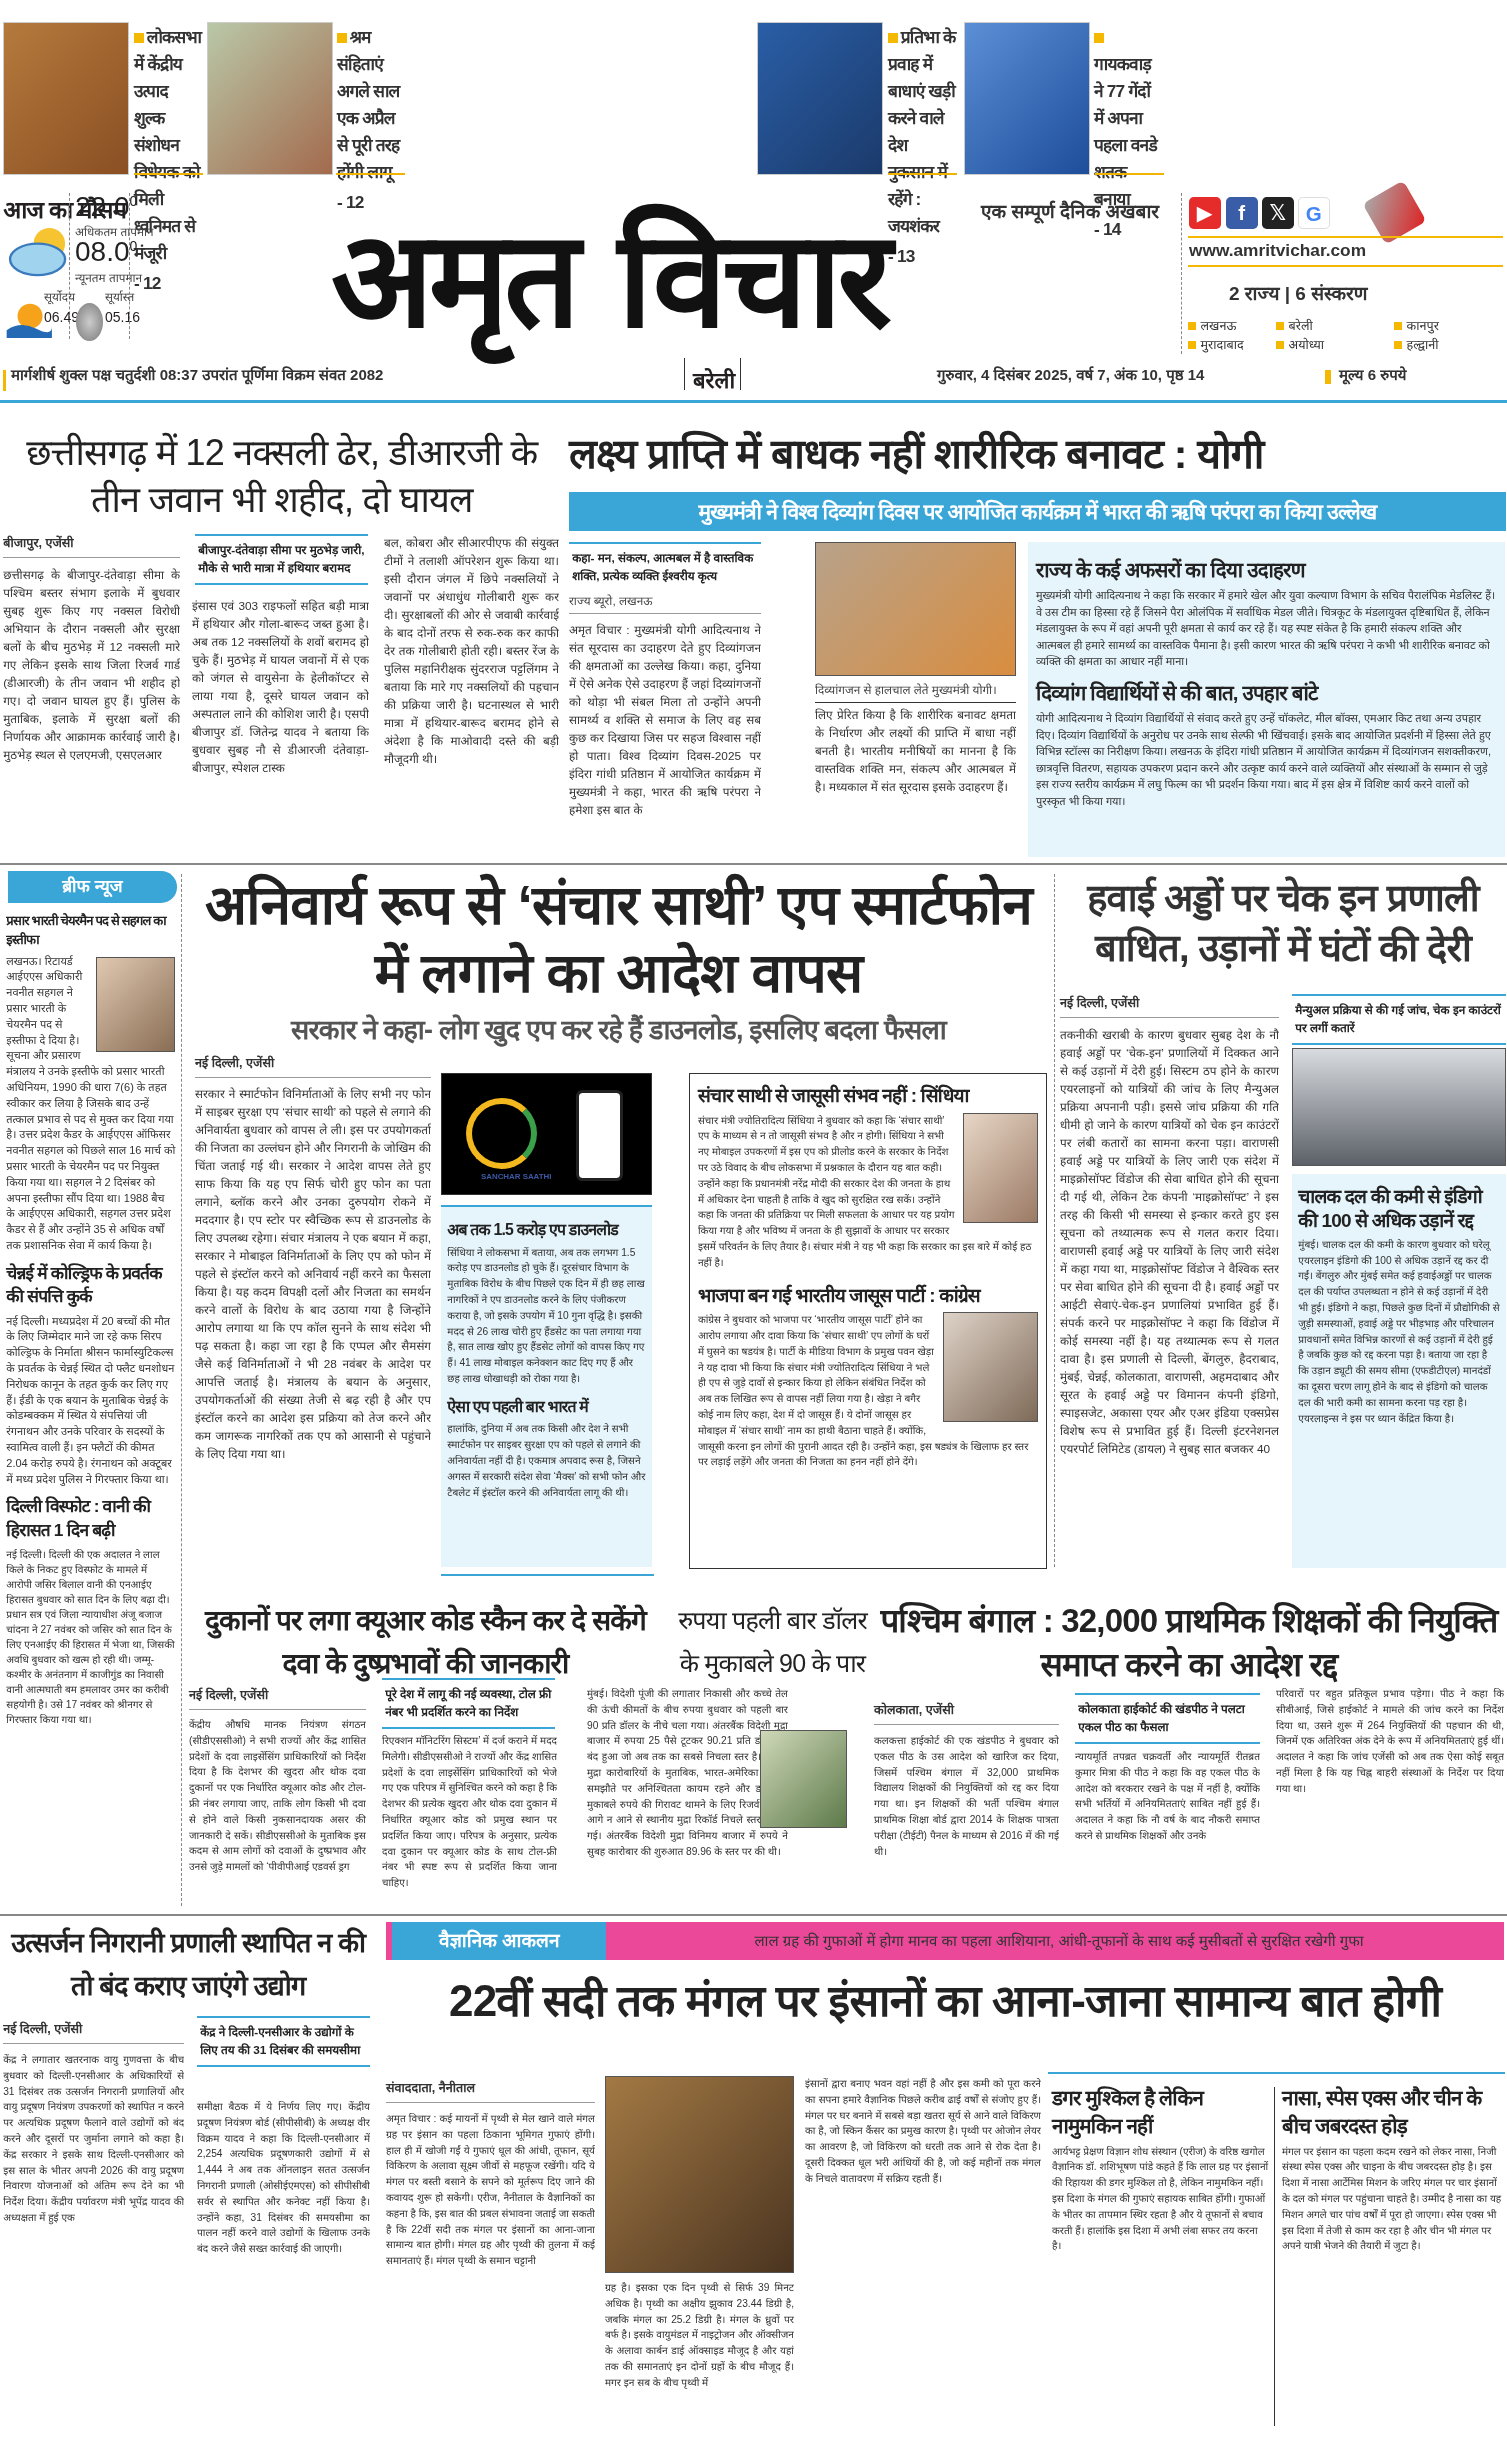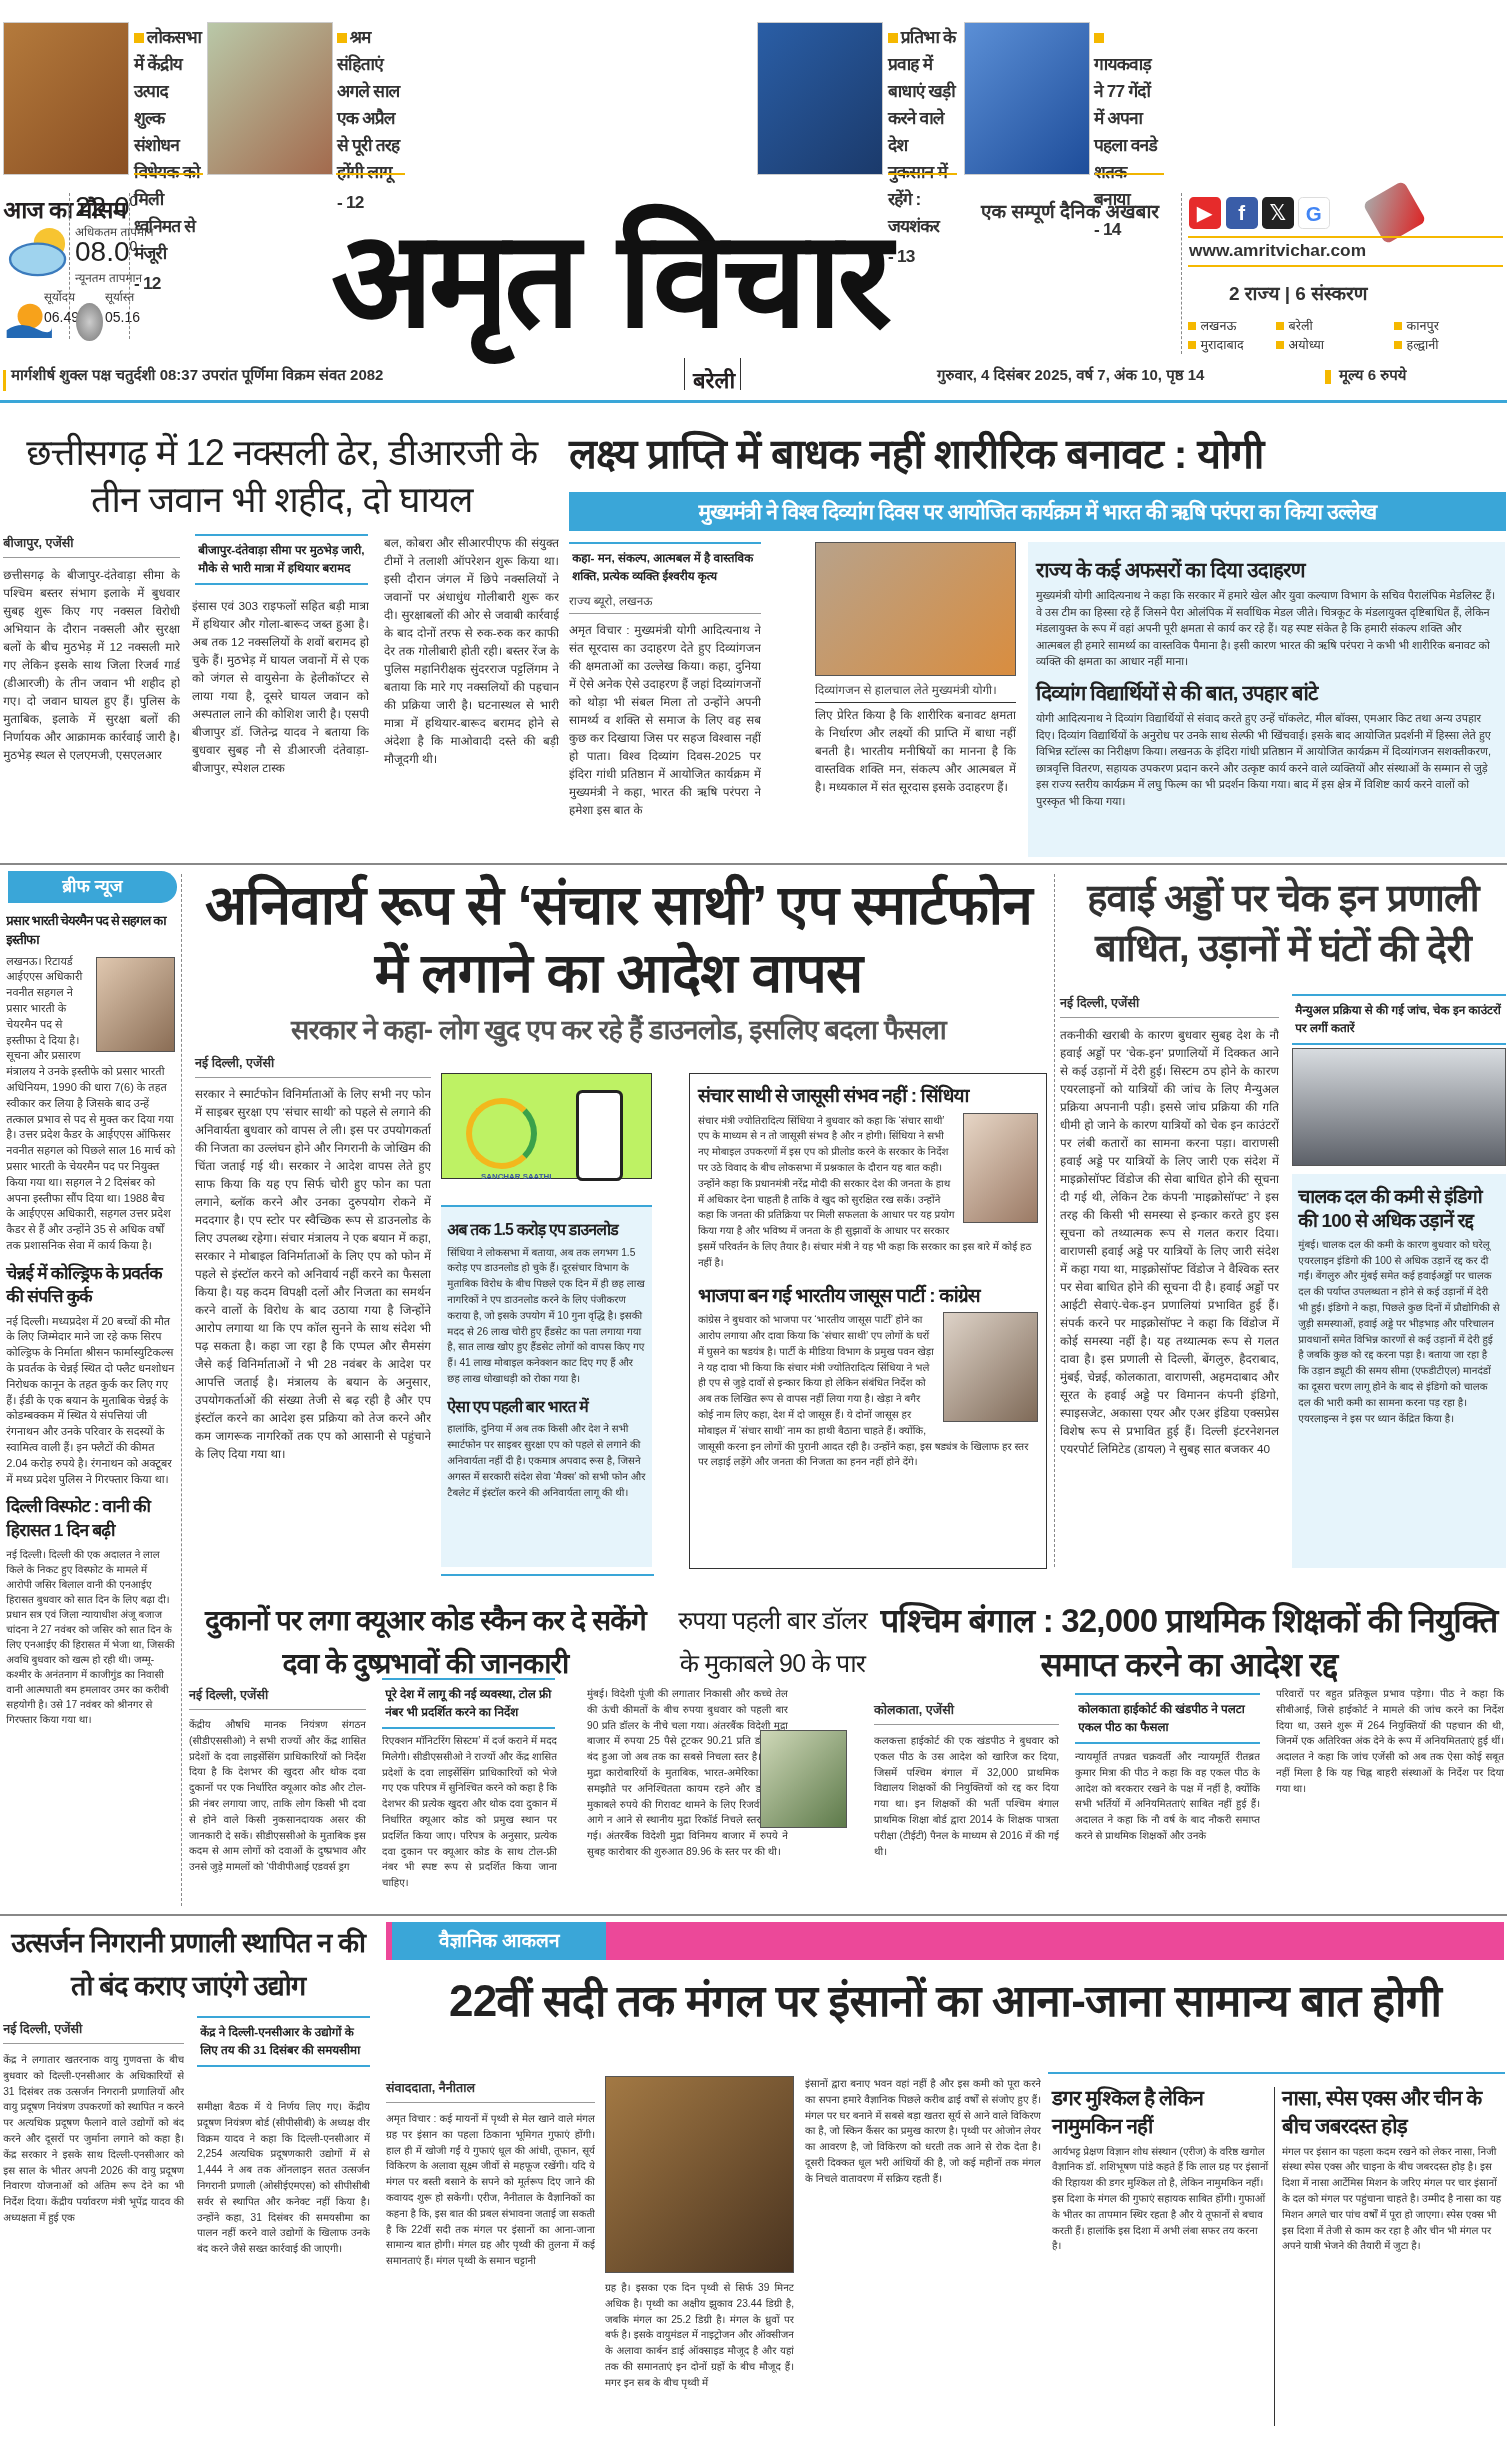--- a/index.html
+++ b/index.html
@@ -145,21 +145,21 @@
   <div style="font-size:11px;line-height:15.8px;color:#333">नई दिल्ली। मध्यप्रदेश में 20 बच्चों की मौत के लिए जिम्मेदार माने जा रहे कफ सिरप कोल्ड्रिफ के निर्माता श्रीसन फार्मास्युटिकल्स के प्रवर्तक के चेन्नई स्थित दो फ्लैट धनशोधन निरोधक कानून के तहत कुर्क कर लिए गए हैं। ईडी के एक बयान के मुताबिक चेन्नई के कोडम्बक्कम में स्थित ये संपत्तियां जी रंगनाथन और उनके परिवार के सदस्यों के स्वामित्व वाली हैं। इन फ्लैटों की कीमत 2.04 करोड़ रुपये है। रंगनाथन को अक्टूबर में मध्य प्रदेश पुलिस ने गिरफ्तार किया था।</div>
   <div class="subhl" style="font-size:17.3px;line-height:23.6px;margin-top:7.9px">दिल्ली विस्फोट : वानी की हिरासत 1 दिन बढ़ी</div>
   <div style="font-size:10.2px;line-height:15px;color:#333">नई दिल्ली। दिल्ली की एक अदालत ने लाल किले के निकट हुए विस्फोट के मामले में आरोपी जसिर बिलाल वानी की एनआईए हिरासत बुधवार को सात दिन के लिए बढ़ा दी। प्रधान सत्र एवं जिला न्यायाधीश अंजू बजाज चांदना ने 27 नवंबर को जसिर को सात दिन के लिए एनआईए की हिरासत में भेजा था, जिसकी अवधि बुधवार को खत्म हो रही थी। जम्मू-कश्मीर के अनंतनाग में काजीगुंड का निवासी वानी आत्मघाती बम हमलावर उमर का करीबी सहयोगी है। उसे 17 नवंबर को श्रीनगर से गिरफ्तार किया गया था।</div>
 </div>
 <div class="vdash" style="left:181px;top:874px;height:1032px;border-left-width:0.8px"></div>
 
 <div class="hl" style="left:189px;top:871px;width:859px;font-size:55px;line-height:68px;text-align:center">अनिवार्य रूप से ‘संचार साथी’ एप स्मार्टफोन में लगाने का आदेश वापस</div>
 <div class="hl" style="left:189px;top:1010px;width:859px;font-size:27px;color:#555;text-align:center">सरकार ने कहा- लोग खुद एप कर रहे हैं डाउनलोड, इसलिए बदला फैसला</div>
 <div class="byline" style="left:195px;top:1054px;width:236px">नई दिल्ली, एजेंसी</div>
 <div class="body" style="left:195px;top:1085px;width:236px;height:473px">सरकार ने स्मार्टफोन विनिर्माताओं के लिए सभी नए फोन में साइबर सुरक्षा एप ‘संचार साथी’ को पहले से लगाने की अनिवार्यता बुधवार को वापस ले ली। इस पर उपयोगकर्ता की निजता का उल्लंघन होने और निगरानी के जोखिम की चिंता जताई गई थी। सरकार ने आदेश वापस लेते हुए साफ किया कि यह एप सिर्फ चोरी हुए फोन का पता लगाने, ब्लॉक करने और उनका दुरुपयोग रोकने में मददगार है। एप स्टोर पर स्वैच्छिक रूप से डाउनलोड के लिए उपलब्ध रहेगा। संचार मंत्रालय ने एक बयान में कहा, सरकार ने मोबाइल विनिर्माताओं के लिए एप को फोन में पहले से इंस्टॉल करने को अनिवार्य नहीं करने का फैसला किया है। यह कदम विपक्षी दलों और निजता का समर्थन करने वालों के विरोध के बाद उठाया गया है जिन्होंने आरोप लगाया था कि एप कॉल सुनने के साथ संदेश भी पढ़ सकता है। कहा जा रहा है कि एप्पल और सैमसंग जैसे कई विनिर्माताओं ने भी 28 नवंबर के आदेश पर आपत्ति जताई है। मंत्रालय के बयान के अनुसार, उपयोगकर्ताओं की संख्या तेजी से बढ़ रही है और एप इंस्टॉल करने का आदेश इस प्रक्रिया को तेज करने और कम जागरूक नागरिकों तक एप को आसानी से पहुंचाने के लिए दिया गया था।</div>
-<div class="abs" style="left:441px;top:1073px;width:211px;height:106px;border:0.8px solid #333;background:#bef264">
+<div class="abs" style="left:441px;top:1073px;width:211px;height:122px;border:0.8px solid #333;background:#000000">
   <div style="position:absolute;left:23.6px;top:23.6px;width:71px;height:71px;border-radius:50%;border:6.3px solid #f2b81d;border-right-color:#3aa14a"></div>
   <div style="position:absolute;left:39px;top:98px;font-size:7.9px;color:#3b59a4;font-weight:bold">SANCHAR SAATHI</div>
   <div style="position:absolute;left:134px;top:15.8px;width:47px;height:91px;border-radius:6.3px;background:#222;border:3.2px solid #222;box-shadow:inset 0 0 0 31.5px #fff"></div>
 </div>
 <div class="bluebox" style="left:441px;top:1205px;width:211px;height:362px;border-top:2.4px solid #3aa6d8;padding:11px 6.3px">
   <div class="subhl" style="font-size:15.8px">अब तक 1.5 करोड़ एप डाउनलोड</div>
   <div style="font-size:10.2px;line-height:15.8px;color:#333;margin-bottom:7.9px">सिंधिया ने लोकसभा में बताया, अब तक लगभग 1.5 करोड़ एप डाउनलोड हो चुके हैं। दूरसंचार विभाग के मुताबिक विरोध के बीच पिछले एक दिन में ही छह लाख नागरिकों ने एप डाउनलोड करने के लिए पंजीकरण कराया है, जो इसके उपयोग में 10 गुना वृद्धि है। इसकी मदद से 26 लाख चोरी हुए हैंडसेट का पता लगाया गया है, सात लाख खोए हुए हैंडसेट लोगों को वापस किए गए हैं। 41 लाख मोबाइल कनेक्शन काट दिए गए हैं और छह लाख धोखाधड़ी को रोका गया है।</div>
   <div class="subhl" style="font-size:15.8px">ऐसा एप पहली बार भारत में</div>
   <div style="font-size:10.2px;line-height:15.8px;color:#333">हालांकि, दुनिया में अब तक किसी और देश ने सभी स्मार्टफोन पर साइबर सुरक्षा एप को पहले से लगाने की अनिवार्यता नहीं दी है। एकमात्र अपवाद रूस है, जिसने अगस्त में सरकारी संदेश सेवा ‘मैक्स’ को सभी फोन और टैबलेट में इंस्टॉल करने की अनिवार्यता लागू की थी।</div>
 </div>
@@ -203,20 +203,21 @@
 <div class="abs" style="left:0;top:1914px;width:1508px;height:2.4px;background:#888"></div>
 
 <div class="hl" style="left:3.2px;top:1922px;width:370px;font-size:27px;line-height:43px;text-align:center">उत्सर्जन निगरानी प्रणाली स्थापित न की तो बंद कराए जाएंगे उद्योग</div>
 <div class="byline" style="left:3.2px;top:2020px;width:181px">नई दिल्ली, एजेंसी</div>
 <div class="body" style="left:3.2px;top:2052px;width:181px;height:378px;font-size:10.2px;line-height:15.8px">केंद्र ने लगातार खतरनाक वायु गुणवत्ता के बीच बुधवार को दिल्ली-एनसीआर के अधिकारियों से 31 दिसंबर तक उत्सर्जन निगरानी प्रणालियों और वायु प्रदूषण नियंत्रण उपकरणों को स्थापित न करने पर अत्यधिक प्रदूषण फैलाने वाले उद्योगों को बंद करने और दूसरों पर जुर्माना लगाने को कहा है। केंद्र सरकार ने इसके साथ दिल्ली-एनसीआर को इस साल के भीतर अपनी 2026 की वायु प्रदूषण निवारण योजनाओं को अंतिम रूप देने का भी निर्देश दिया। केंद्रीय पर्यावरण मंत्री भूपेंद्र यादव की अध्यक्षता में हुई एक</div>
 <div class="hl-box" style="left:197px;top:2016px;width:173px">केंद्र ने दिल्ली-एनसीआर के उद्योगों के लिए तय की 31 दिसंबर की समयसीमा</div>
 <div class="body" style="left:197px;top:2099px;width:173px;height:331px;font-size:10.2px;line-height:15.8px">समीक्षा बैठक में ये निर्णय लिए गए। केंद्रीय प्रदूषण नियंत्रण बोर्ड (सीपीसीबी) के अध्यक्ष वीर विक्रम यादव ने कहा कि दिल्ली-एनसीआर में 2,254 अत्यधिक प्रदूषणकारी उद्योगों में से 1,444 ने अब तक ऑनलाइन सतत उत्सर्जन निगरानी प्रणाली (ओसीईएमएस) को सीपीसीबी सर्वर से स्थापित और कनेक्ट नहीं किया है। उन्होंने कहा, 31 दिसंबर की समयसीमा का पालन नहीं करने वाले उद्योगों के खिलाफ उनके बंद करने जैसे सख्त कार्रवाई की जाएगी।</div>
 
 <div class="abs" style="left:386px;top:1922px;width:1118px;height:38px;background:#ec4899">
   <div style="position:absolute;left:6.3px;top:0;width:214px;height:38px;background:#3aa6d8;color:#fff;font-weight:bold;font-size:19px;text-align:center;line-height:38px">वैज्ञानिक आकलन</div>
+  <div style="position:absolute;left:236px;top:0;right:7.9px;font-size:15px;line-height:38px;color:#333;text-align:center">लाल ग्रह की गुफाओं में होगा मानव का पहला आशियाना, आंधी-तूफानों के साथ कई मुसीबतों से सुरक्षित रखेगी गुफा</div>
 </div>
 <div class="hl" style="left:386px;top:1969px;width:1118px;font-size:44px;line-height:63px;text-align:center">22वीं सदी तक मंगल पर इंसानों का आना-जाना सामान्य बात होगी</div>
 <div class="byline" style="left:386px;top:2079px;width:209px">संवाददाता, नैनीताल</div>
 <div class="body" style="left:386px;top:2111px;width:209px;height:319px;font-size:10.2px;line-height:15.8px">अमृत विचार : कई मायनों में पृथ्वी से मेल खाने वाले मंगल ग्रह पर इंसान का पहला ठिकाना भूमिगत गुफाएं होंगी। हाल ही में खोजी गईं ये गुफाएं धूल की आंधी, तूफान, सूर्य विकिरण के अलावा सूक्ष्म जीवों से महफूज रखेंगी। यदि ये मंगल पर बस्ती बसाने के सपने को मूर्तरूप दिए जाने की कवायद शुरू हो सकेगी। एरीज, नैनीताल के वैज्ञानिकों का कहना है कि, इस बात की प्रबल संभावना जताई जा सकती है कि 22वीं सदी तक मंगल पर इंसानों का आना-जाना सामान्य बात होगी। मंगल ग्रह और पृथ्वी की तुलना में कई समानताएं हैं। मंगल पृथ्वी के समान चट्टानी</div>
 <div class="photo" style="left:605px;top:2076px;width:189px;height:197px;background:linear-gradient(135deg,#a37944,#4a3420)"></div>
 <div class="body" style="left:605px;top:2280px;width:189px;height:150px;font-size:10.2px;line-height:15.8px">ग्रह है। इसका एक दिन पृथ्वी से सिर्फ 39 मिनट अधिक है। पृथ्वी का अक्षीय झुकाव 23.44 डिग्री है, जबकि मंगल का 25.2 डिग्री है। मंगल के ध्रुवों पर बर्फ है। इसके वायुमंडल में नाइट्रोजन और ऑक्सीजन के अलावा कार्बन डाई ऑक्साइड मौजूद है और यहां तक की समानताएं इन दोनों ग्रहों के बीच मौजूद हैं। मगर इन सब के बीच पृथ्वी में</div>
 <div class="body" style="left:805px;top:2076px;width:236px;height:354px;font-size:10.2px;line-height:15.8px">इंसानों द्वारा बनाए भवन वहां नहीं है और इस कमी को पूरा करने का सपना हमारे वैज्ञानिक पिछले करीब ढाई वर्षों से संजोए हुए हैं। मंगल पर घर बनाने में सबसे बड़ा खतरा सूर्य से आने वाले विकिरण का है, जो स्किन कैंसर का प्रमुख कारण है। पृथ्वी पर ओजोन लेयर का आवरण है, जो विकिरण को धरती तक आने से रोक देता है। दूसरी दिक्कत धूल भरी आंधियों की है, जो कई महीनों तक मंगल के निचले वातावरण में सक्रिय रहती हैं।</div>
 <div class="abs" style="left:1048px;top:2072px;width:457px;height:2.4px;background:#3aa6d8"></div>
 <div class="abs" style="left:1052px;top:2083px;width:217px">
   <div class="subhl" style="font-size:20.5px">डगर मुश्किल है लेकिन नामुमकिन नहीं</div>

